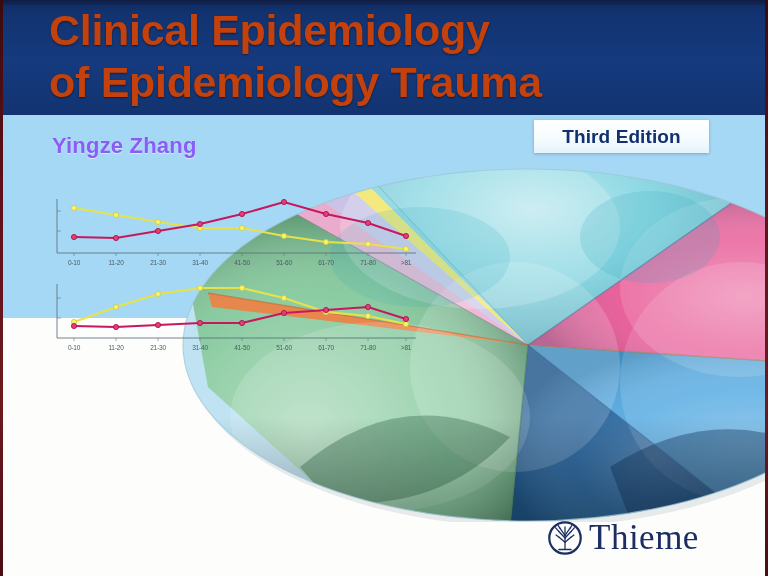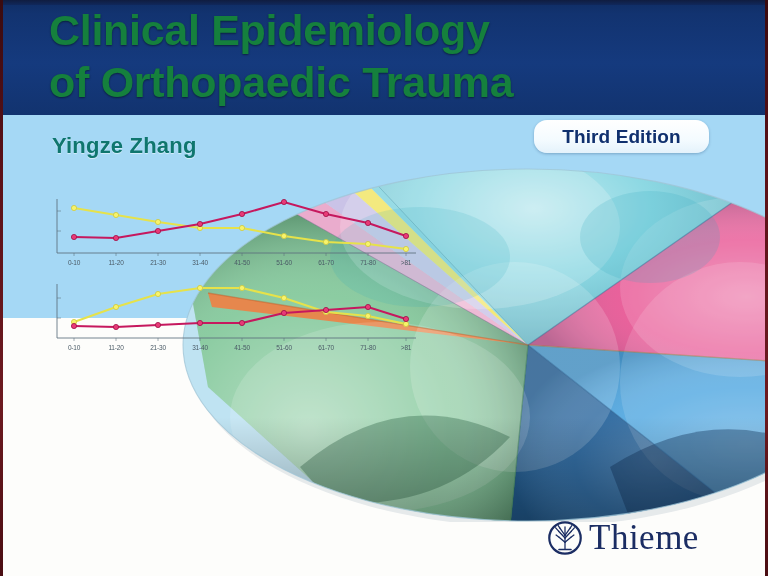--- a/index.html
+++ b/index.html
@@ -13,33 +13,33 @@
     background:linear-gradient(180deg,#101b3c 0%,#10275a 100%);opacity:.9;}
   .band-sky{position:absolute;left:0;top:115px;width:768px;height:203px;background:#a5d8f5;}
   .band-white{position:absolute;left:0;top:318px;width:768px;height:258px;background:#fdfdfb;}
   .edge-left{position:absolute;left:0;top:0;width:3px;height:576px;
     background:linear-gradient(180deg,#3a0b10 0%,#5c1118 30%,#6d1a20 70%,#4a0d12 100%);z-index:60;}
   .edge-right{position:absolute;right:0;top:0;width:3px;height:576px;
     background:linear-gradient(180deg,#3a0b10 0%,#5c1118 30%,#6d1a20 70%,#4a0d12 100%);z-index:60;}
 
   
   .title-wrap{position:absolute;left:49px;top:4px;width:700px;z-index:20;}
-  .title-line{color:#15803d;font-size:43px;line-height:52px;font-weight:700;
+  .title-line{color:#c2410c;font-size:43px;line-height:52px;font-weight:700;
     letter-spacing:-0.3px;white-space:nowrap;
     text-shadow:0 1px 2px rgba(0,0,0,.45);}
 
   
   .author{position:absolute;left:52px;top:133px;z-index:22;
-    color:#0f766e;font-size:22px;font-weight:700;letter-spacing:.2px;
+    color:#8b5cf6;font-size:22px;font-weight:700;letter-spacing:.2px;
     text-shadow:0 1px 1px rgba(255,255,255,.55);}
 
   
   .edition-badge{position:absolute;left:534px;top:120px;width:175px;height:33px;z-index:24;
     background:linear-gradient(180deg,#ffffff 0%,#f4fbff 60%,#e4f2fb 100%);
-    border-radius:13px;box-shadow:0 1px 3px rgba(12,40,85,.28);
+    border-radius:0;box-shadow:0 1px 3px rgba(12,40,85,.28);
     display:flex;align-items:center;justify-content:center;}
   .edition-badge span{color:#10306e;font-size:19px;font-weight:700;letter-spacing:.1px;}
 
   
   .stage{position:absolute;left:0;top:0;width:768px;height:576px;z-index:10;}
 
   
   .pie-wrap{position:absolute;left:180px;top:167px;width:700px;height:355px;}
   .pie-svg{position:absolute;left:0;top:0;}
 
@@ -263,21 +263,21 @@
           <text x="282" y="68">61-70</text>
           <text x="324" y="68">71-80</text>
           <text x="362" y="68">&gt;81</text>
         </g>
       </svg>
     </div>
   </div>
 
   <div class="title-wrap">
     <div class="title-line">Clinical Epidemiology</div>
-    <div class="title-line">of Orthopaedic Trauma</div>
+    <div class="title-line">of Epidemiology Trauma</div>
   </div>
 
   <div class="author">Yingze Zhang</div>
 
   <div class="edition-badge">
     <span>Third Edition</span>
   </div>
 
   <div class="thieme">
     <svg class="thieme-mark" viewBox="0 0 40 40">

